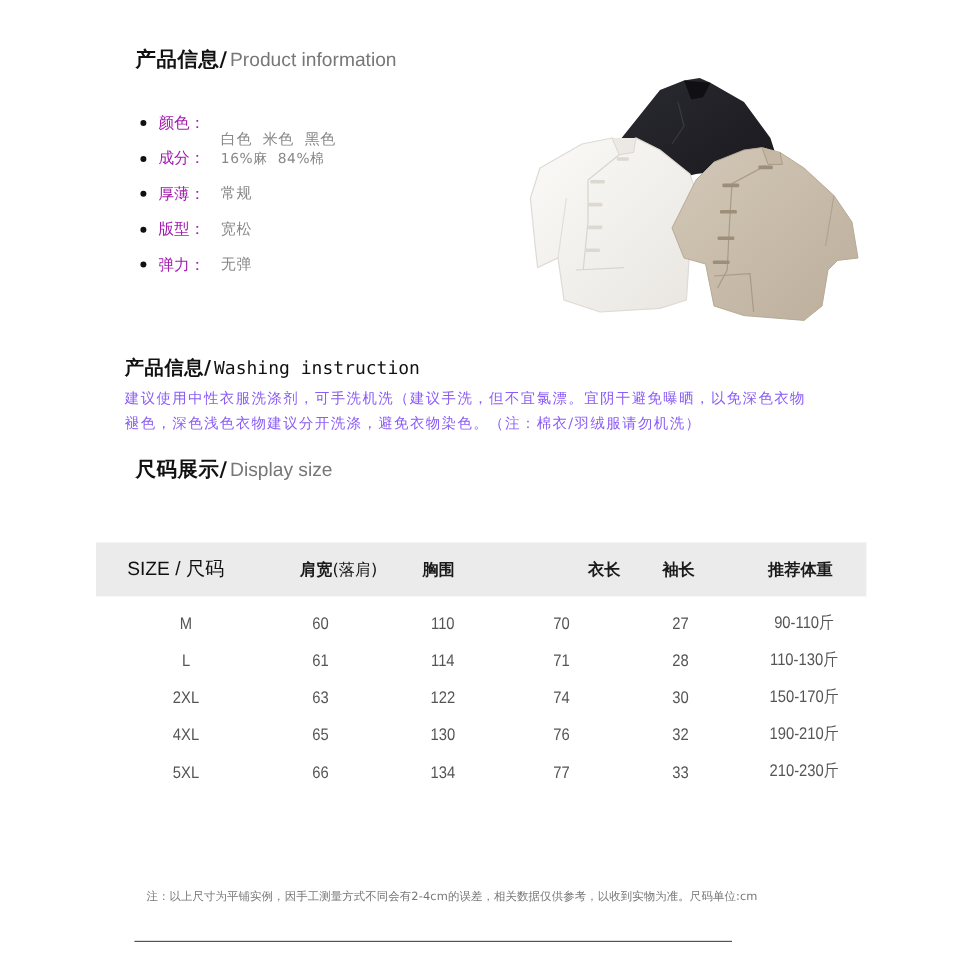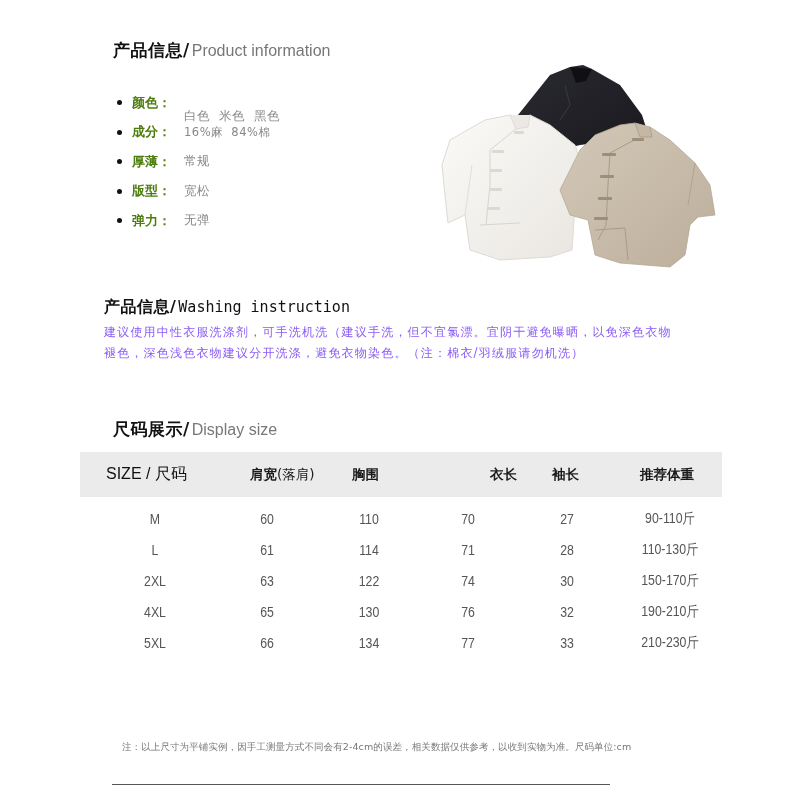--- a/index.html
+++ b/index.html
@@ -58,22 +58,22 @@
   }
   .bullet {
     width: 5px;
     height: 5px;
     border-radius: 50%;
     background: #111;
     margin-right: 10px;
     flex: none;
   }
   .info-label {
-    color: #4d7c0f;
-    font-weight: bold;
+    color: #a21caf;
+    font-weight: normal;
     width: 52px;
   }
   .info-value {
     color: #888;
     font-size: 12.5px;
     letter-spacing: 0.5px;
   }
 
   
   .garment {
@@ -263,21 +263,21 @@
 </div>
 
 <div class="sec-title mono" style="left:104px; top:299px;">
   <span class="zh" style="font-size:16px;">产品信息/</span><span class="en">Washing instruction</span>
 </div>
 <div class="wash-text">
   <div>建议使用中性衣服洗涤剂，可手洗机洗（建议手洗，但不宜氯漂。宜阴干避免曝晒，以免深色衣物</div>
   <div>褪色，深色浅色衣物建议分开洗涤，避免衣物染色。（注：棉衣/羽绒服请勿机洗）</div>
 </div>
 
-<div class="sec-title" style="left:113px; top:421px;">
+<div class="sec-title" style="left:113px; top:384px;">
   <span class="zh">尺码展示/</span><span class="en">Display size</span>
 </div>
 
 <div class="size-table">
   <div class="size-header">
     <div class="th size-col" style="left:26px;">SIZE / 尺码</div>
     <div class="th" style="left:170px;">
       <span>肩宽</span>
         <span class="light">(落肩)</span>
     </div>

